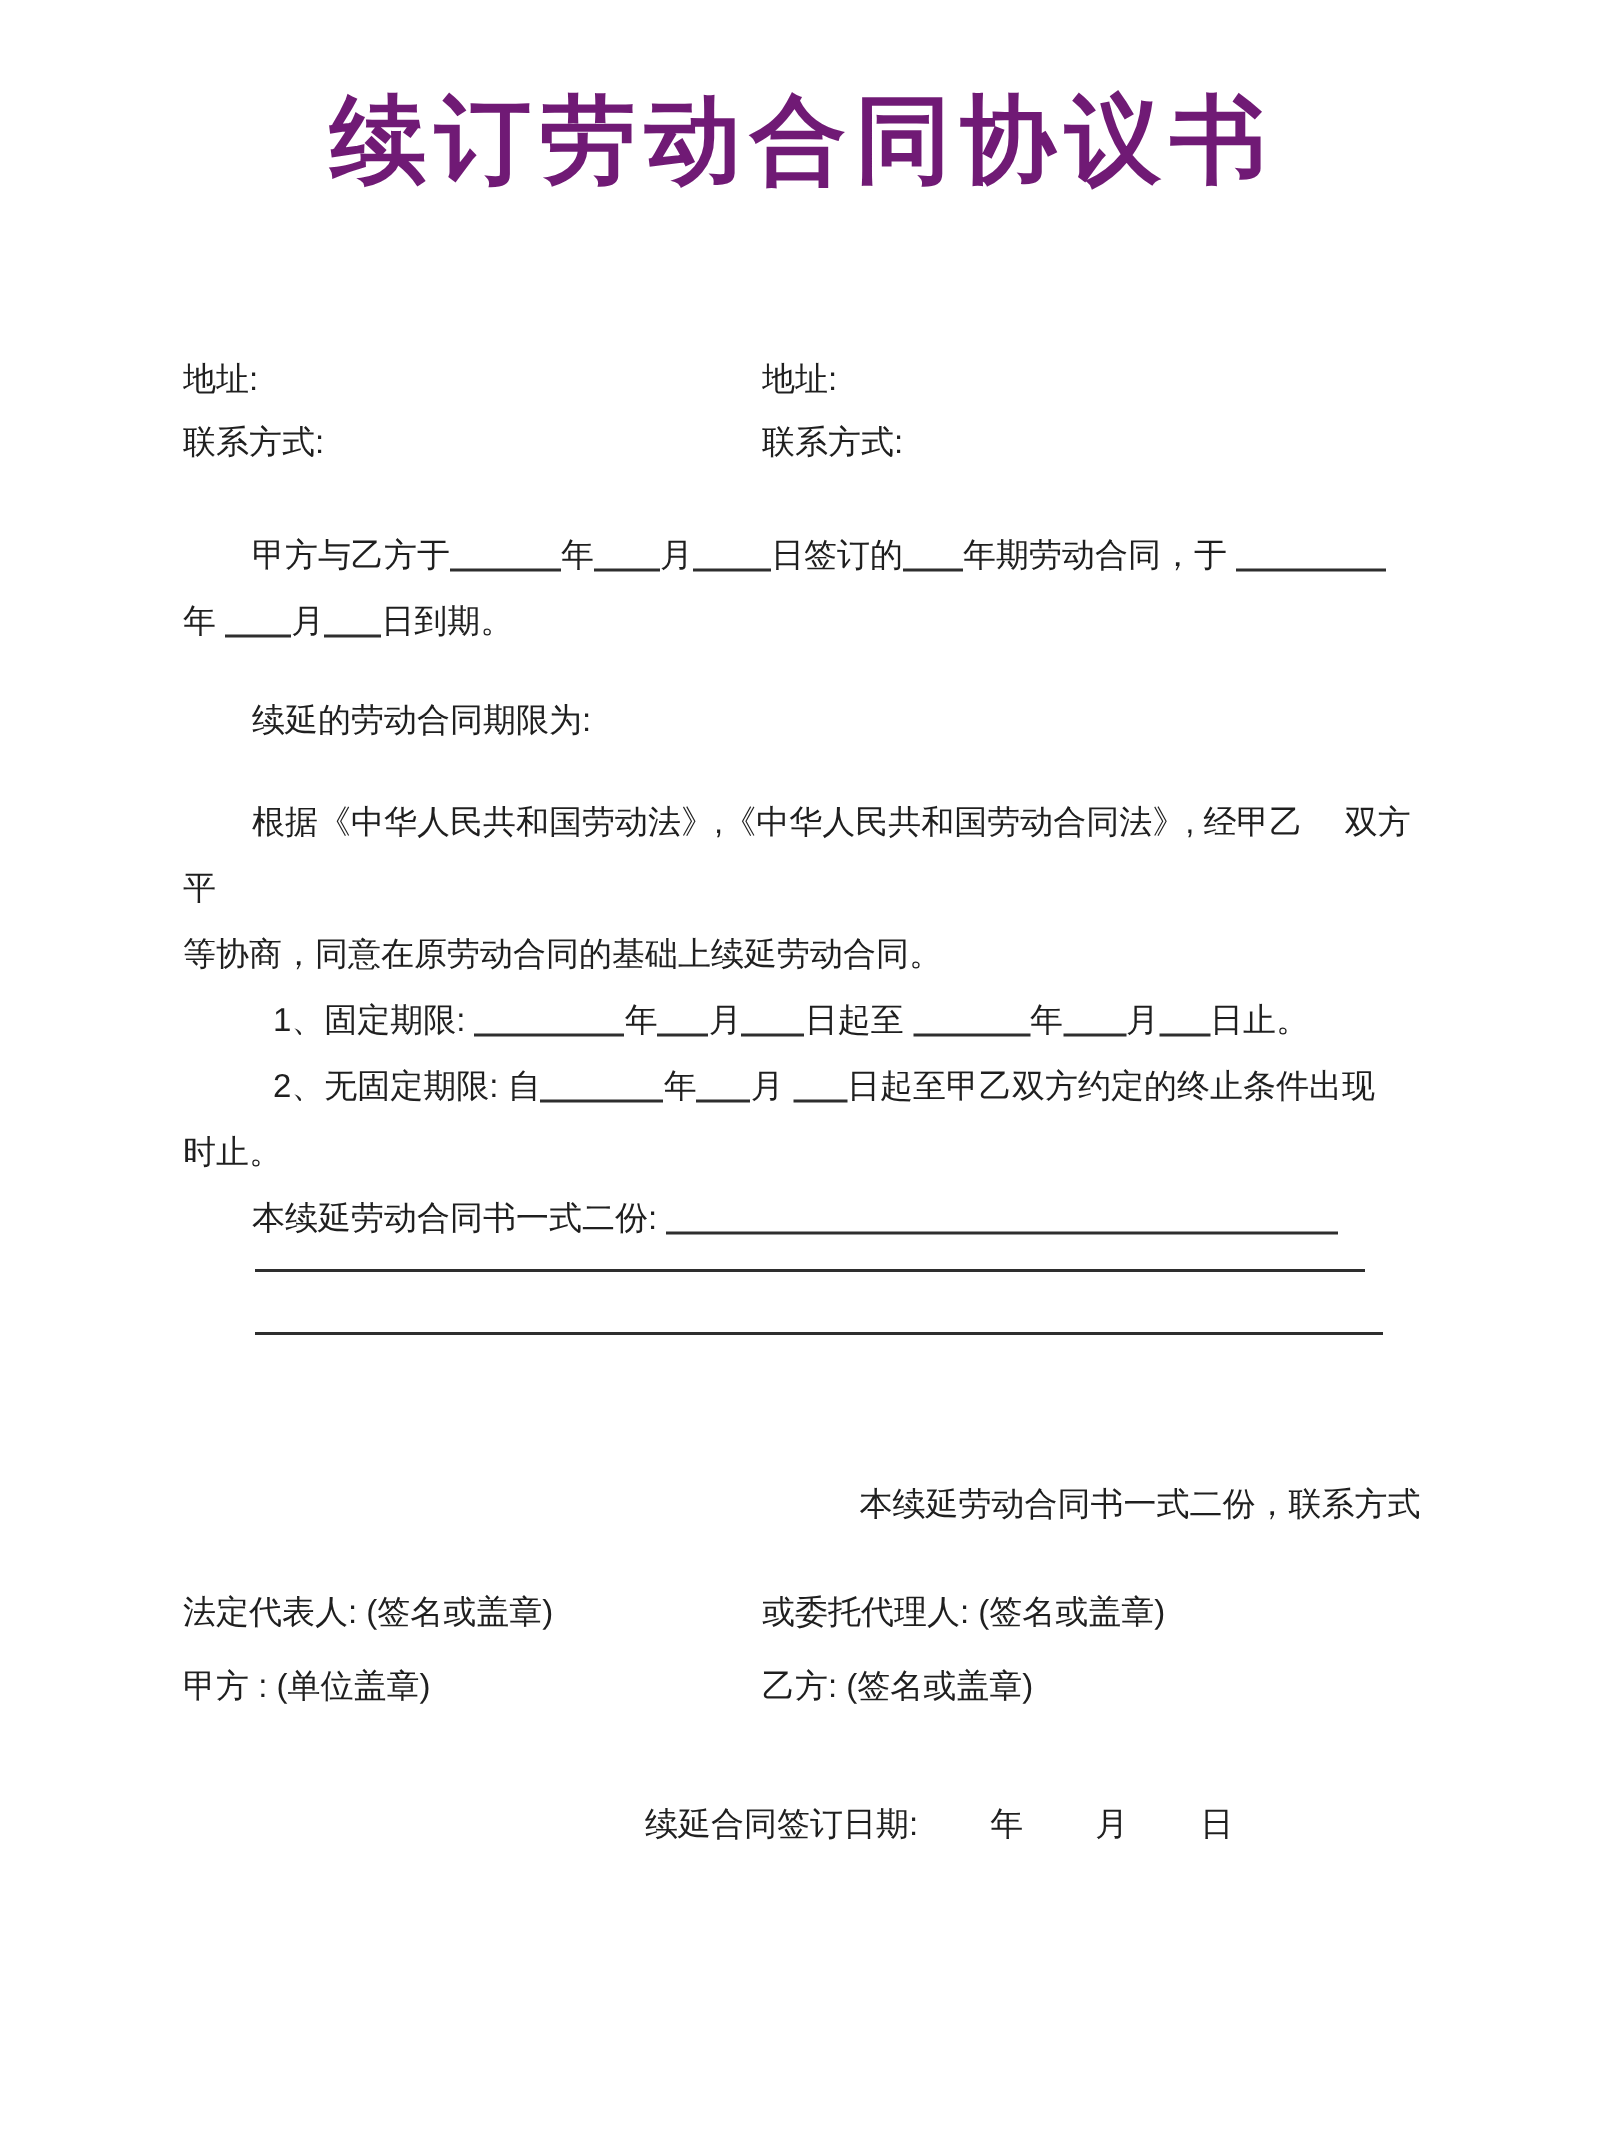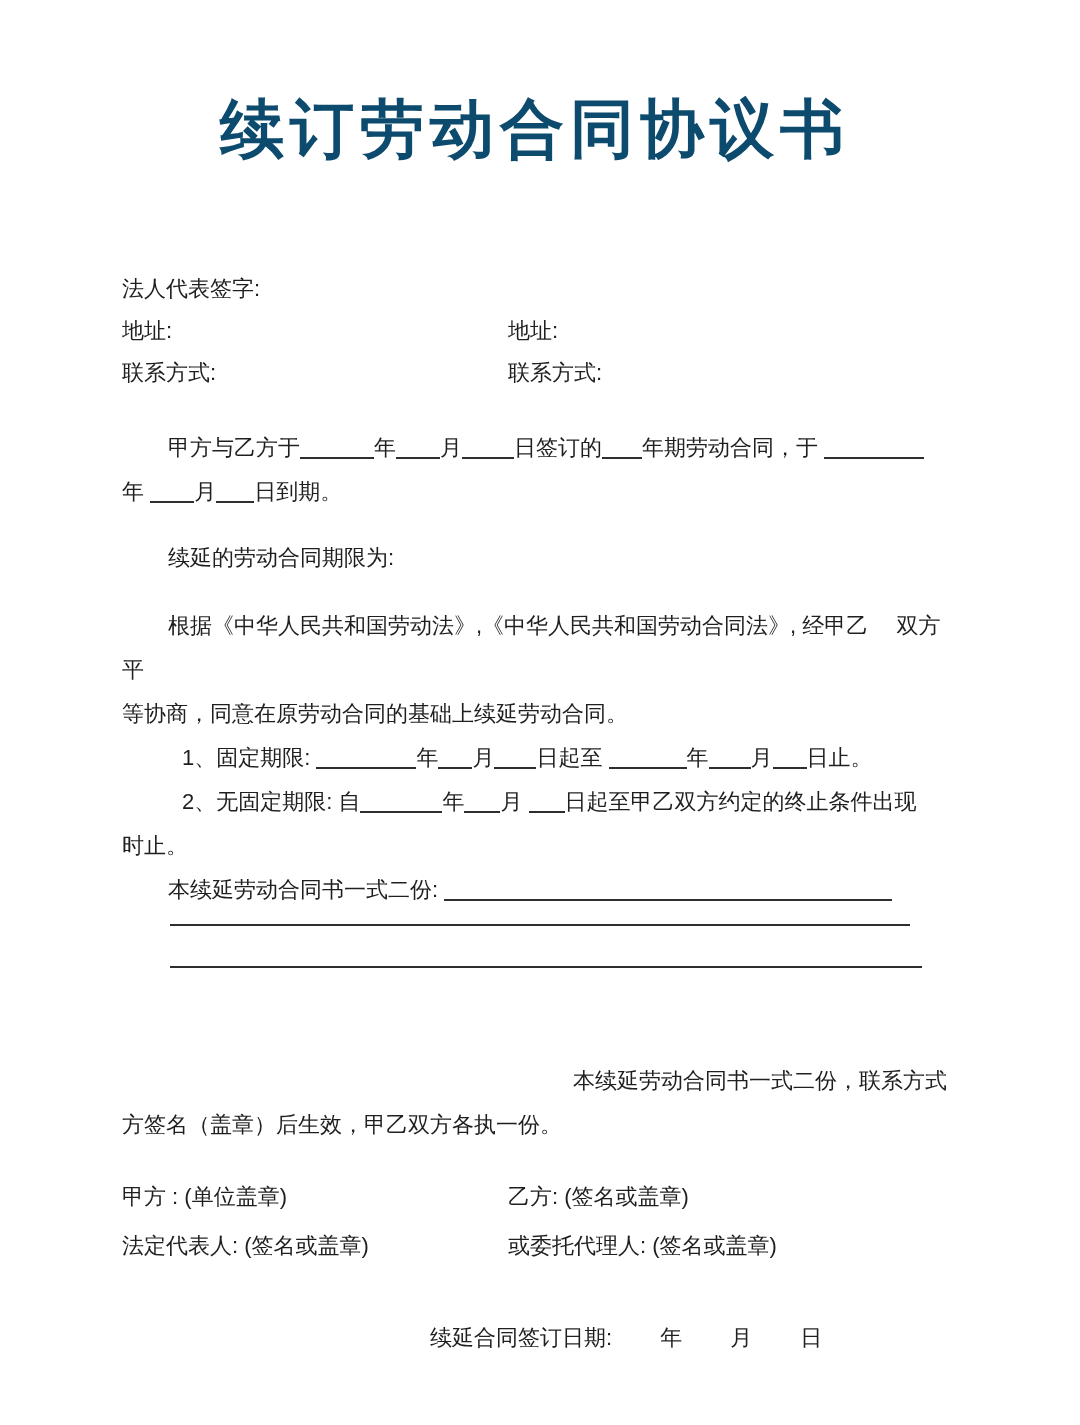--- a/index.html
+++ b/index.html
@@ -38,25 +38,24 @@
   .closing{margin-top:91px;text-indent:451px;}
   .signatures{margin-top:34px;}
   .signatures .duo-row{line-height:32px;margin-bottom:17px;}
   .date-line{margin:60px 0 0 0;padding-left:308px;line-height:32px;}
 </style>
 </head>
 <body>
 
 <div class="page" style="color: rgb(31, 31, 31);">
 
-  <h1 class="doc-title" style="color: #0c4a6e; margin-top: 36px;">续订劳动合同协议书</h1>
+  <h1 class="doc-title" style="color: #701a75;">续订劳动合同协议书</h1>
 
   <div class="parties">
       <div class="duo-row">
-        <div class="cell-left">法人代表签字:</div>
         <div class="cell-right"></div>
       </div>
       <div class="duo-row">
         <div class="cell-left">地址:</div>
         <div class="cell-right">地址:</div>
       </div>
       <div class="duo-row">
         <div class="cell-left">联系方式:</div>
         <div class="cell-right">联系方式:</div>
       </div>
@@ -70,28 +69,28 @@
 
   <p class="para list-item"><span>1、固定期限: </span><span class="blank" style="width: 100px;"></span><span>年</span><span class="blank" style="width: 34px;"></span><span>月</span><span class="blank" style="width: 42px;"></span><span>日起至 </span><span class="blank" style="width: 78px;"></span><span>年</span><span class="blank" style="width: 42px;"></span><span>月</span><span class="blank" style="width: 34px;"></span><span>日止。</span></p>
 
   <p class="para list-item"><span>2、无固定期限: 自</span><span class="blank" style="width: 82px;"></span><span>年</span><span class="blank" style="width: 36px;"></span><span>月 </span><span class="blank" style="width: 36px;"></span><span>日起至甲乙双方约定的终止条件出现</span><br><span>时止。</span></p>
 
   <p class="para indent2" id="p-other"><span>本续延劳动合同书一式二份: </span><span class="blank" style="width: 448px;"></span></p>
 
   <div class="fill-line" id="fill-1"></div>
   <div class="fill-line" id="fill-2"></div>
 
-  <p class="para closing"><span>本续延劳动合同书一式二份，联系方式</span><br><span>方签名（盖章）后生效，甲乙双方各执一份。</span></p>
+  <p class="para closing"><span>本续延劳动合同书一式二份，联系方式</span><br></p>
 
   <div class="signatures">
       <div class="duo-row">
+        <div class="cell-left">法定代表人: (签名或盖章)</div>
+        <div class="cell-right">或委托代理人: (签名或盖章)</div>
+      </div>
+      <div class="duo-row">
         <div class="cell-left">甲方 : (单位盖章)</div>
         <div class="cell-right">乙方: (签名或盖章)</div>
-      </div>
-      <div class="duo-row">
-        <div class="cell-left">法定代表人: (签名或盖章)</div>
-        <div class="cell-right">或委托代理人: (签名或盖章)</div>
       </div>
     </div>
 
   <p class="date-line"><span>续延合同签订日期:</span><span class="gap" style="width: 48px;"></span><span>年</span><span class="gap" style="width: 48px;"></span><span>月</span><span class="gap" style="width: 48px;"></span><span>日</span></p>
 
 </div>
 
 </body></html>

